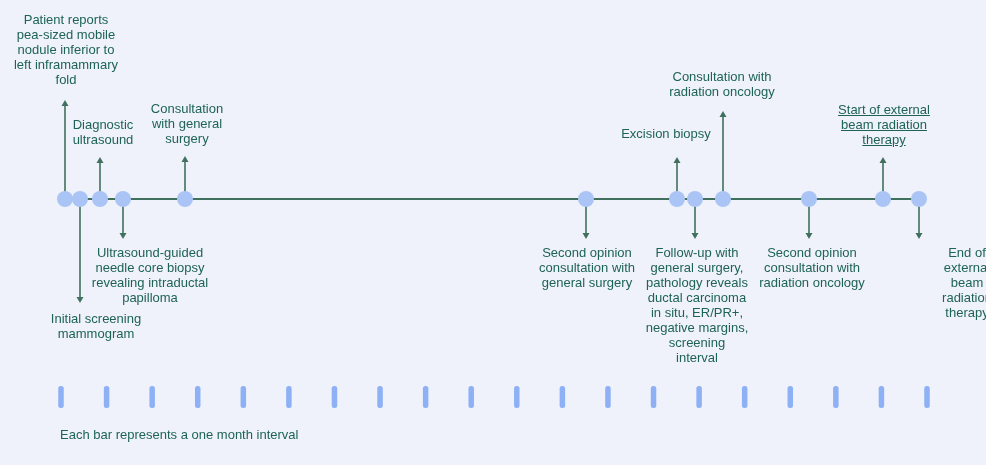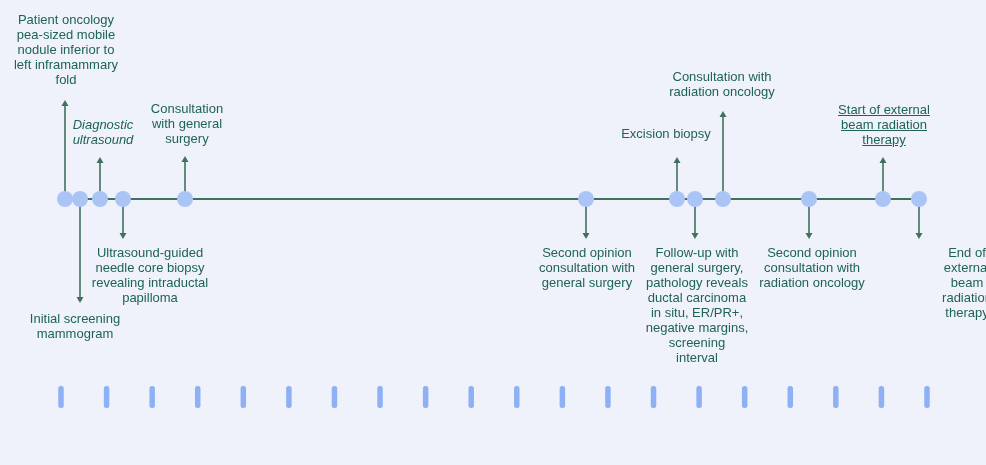--- a/index.html
+++ b/index.html
@@ -88,28 +88,28 @@
       <rect x="605.1973684210527" y="386" width="5.5" height="22" rx="2.5" fill="#8db1f4"></rect>
       <rect x="650.7763157894738" y="386" width="5.5" height="22" rx="2.5" fill="#8db1f4"></rect>
       <rect x="696.3552631578948" y="386" width="5.5" height="22" rx="2.5" fill="#8db1f4"></rect>
       <rect x="741.9342105263158" y="386" width="5.5" height="22" rx="2.5" fill="#8db1f4"></rect>
       <rect x="787.5131578947369" y="386" width="5.5" height="22" rx="2.5" fill="#8db1f4"></rect>
       <rect x="833.0921052631579" y="386" width="5.5" height="22" rx="2.5" fill="#8db1f4"></rect>
       <rect x="878.671052631579" y="386" width="5.5" height="22" rx="2.5" fill="#8db1f4"></rect>
       <rect x="924.25" y="386" width="5.5" height="22" rx="2.5" fill="#8db1f4"></rect>
     </svg>
   <div class="labels" id="labels">
-      <div class="event-label" style="left: 66px; top: 12px;">Patient oncology
+      <div class="event-label" style="left: 66px; top: 12px;">Patient reports
 pea-sized mobile
 nodule inferior to
 left inframammary
 fold</div>
-      <div class="event-label" style="left: 75px; top: 311px;">Initial screening
+      <div class="event-label" style="left: 96px; top: 311px;">Initial screening
 mammogram</div>
-      <div class="event-label" style="left: 103px; top: 117px; font-style: italic;">Diagnostic
+      <div class="event-label" style="left: 103px; top: 117px;">Diagnostic
 ultrasound</div>
       <div class="event-label" style="left: 187px; top: 101px;">Consultation
 with general
 surgery</div>
       <div class="event-label" style="left: 150px; top: 245px;">Ultrasound-guided
 needle core biopsy
 revealing intraductal
 papilloma</div>
       <div class="event-label" style="left: 587px; top: 245px;">Second opinion
 consultation with
@@ -128,13 +128,14 @@
       <div class="event-label" style="left: 812px; top: 245px;">Second opinion
 consultation with
 radiation oncology</div>
       <div class="event-label" style="left: 884px; top: 102px; text-decoration: underline;">Start of external
 beam radiation
 therapy</div>
       <div class="event-label" style="left: 922px; top: 245px; margin-left: 45px;">End of external
 beam radiation
 therapy</div>
     </div>
+  <div class="caption" id="caption" style="left: 60px; top: 427px;">Each bar represents a one month interval</div>
 </div>
 
 </body></html>

